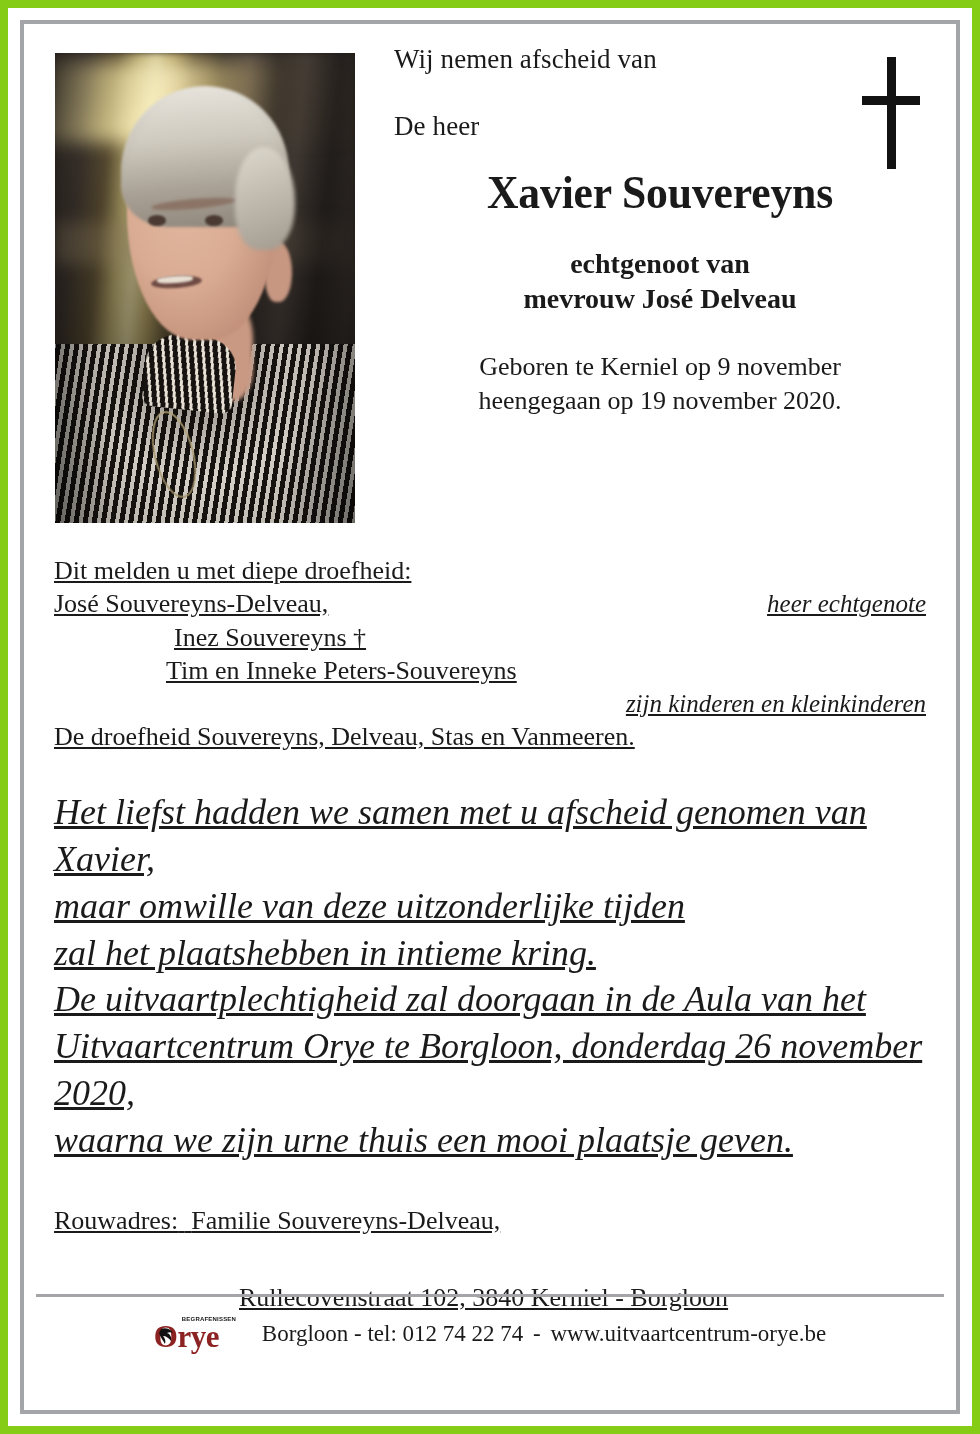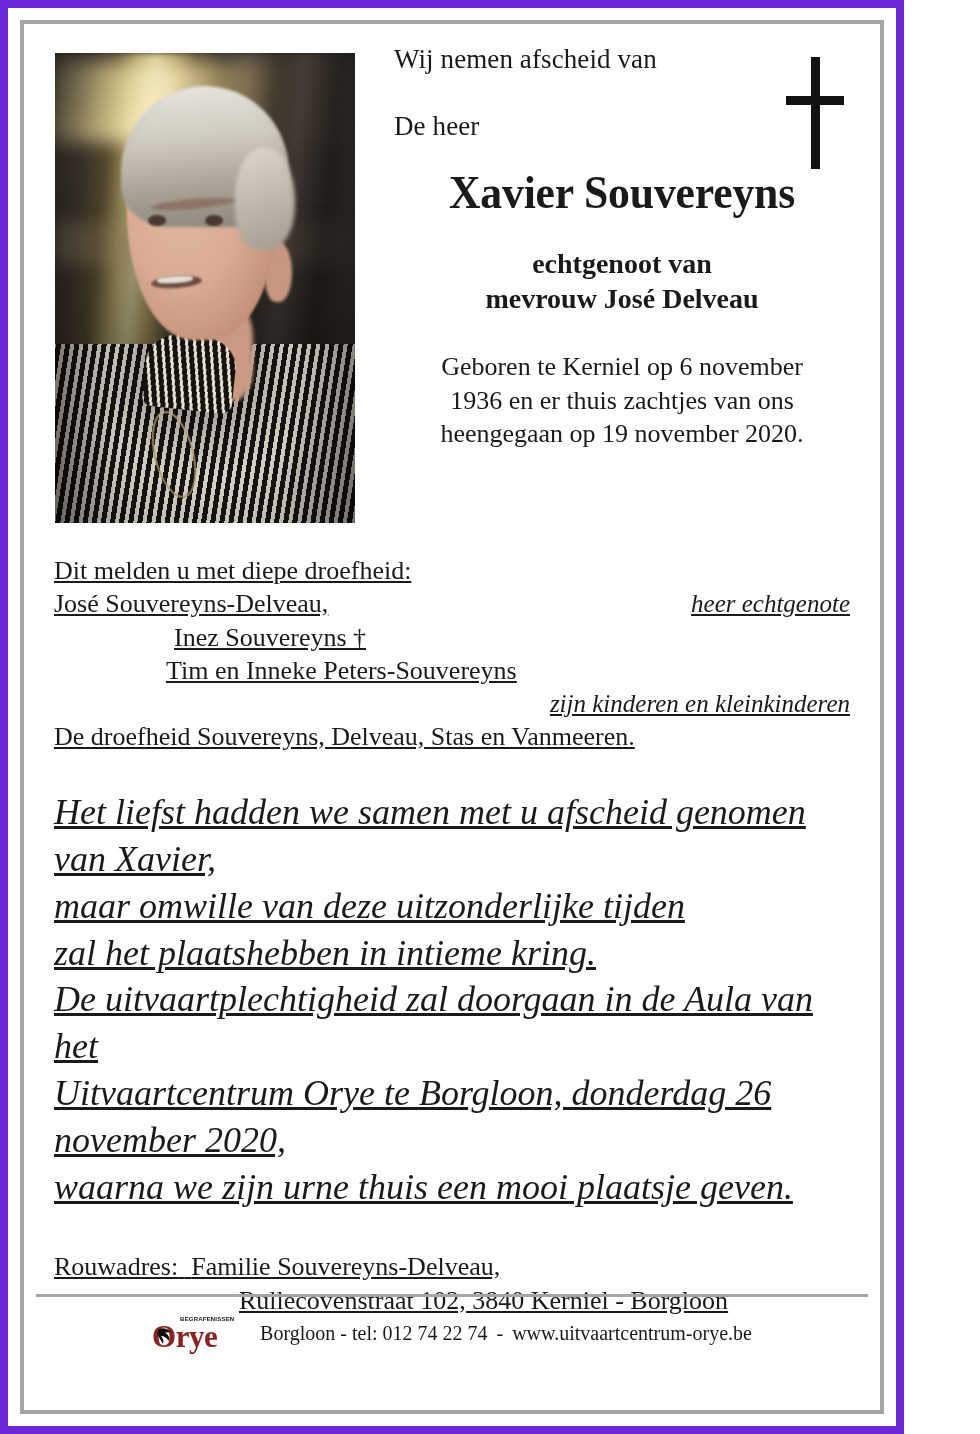--- a/index.html
+++ b/index.html
@@ -11,24 +11,24 @@
     width: 980px;
     height: 1434px;
     font-family: "Liberation Serif", "DejaVu Serif", serif;
     color: #1a1a1a;
     overflow: hidden;
   }
 
   
   #card {
     position: relative;
-    width: 904px;
+    width: 980px;
     height: 1434px;
     box-sizing: border-box;
-    background: #6d28d9;          
+    background: #84cc16;          
     padding: 8px;
   }
   #card-white-gap {
     position: relative;
     width: 100%;
     height: 100%;
     box-sizing: border-box;
     background: #ffffff;
     padding: 12px;
   }
@@ -336,21 +336,21 @@
     font-style: italic;
     font-size: 36px;
     line-height: 1.3;
   }
 
   #contact-block {
     margin-top: 40px;
     font-size: 26px;
     line-height: 1.29;
   }
-  #contact-block .addr-line2 { padding-left: 185px; }
+  #contact-block .addr-line2 { padding-left: 185px; margin-top: 44px; }
 
   #notice-block {
     margin-top: 42px;
     font-size: 26px;
     line-height: 1.29;
   }
 
   
   #footer-rule {
     position: absolute;
@@ -395,21 +395,21 @@
     color: #141414;
     letter-spacing: .2px;
     line-height: 1;
   }
   #orye-logo .bird {
     position: absolute;
     left: 4px; top: 9px;
     width: 20px; height: 22px;
   }
   #footer-text {
-    font-size: 20px;
+    font-size: 23px;
     line-height: 1;
     white-space: nowrap;
   }
   #footer-text .sep { padding: 0 4px; }
 </style>
 </head>
 <body>
 
 <div id="card">
   <div id="card-white-gap">
@@ -446,22 +446,21 @@
 
           <div id="heading-col">
             <div class="lead-line">Wij nemen afscheid van</div>
             <div class="lead-line second">De heer</div>
             <div id="deceased-name">Xavier Souvereyns</div>
             <div id="spouse-block">
               <div>echtgenoot van</div>
               <div>mevrouw José Delveau</div>
             </div>
             <div id="birth-death">
-              <div>Geboren te Kerniel op 6 november</div>
-              <div>1936 en er thuis zachtjes van ons</div>
+              <div>Geboren te Kerniel op 9 november</div>
               <div>heengegaan op 19 november 2020.</div>
             </div>
           </div>
         </div>
 
         <div id="body">
 
           <div id="family-block" class="blk">
             <div class="ln">Dit melden u met diepe droefheid:</div>
             <div class="row-split">

